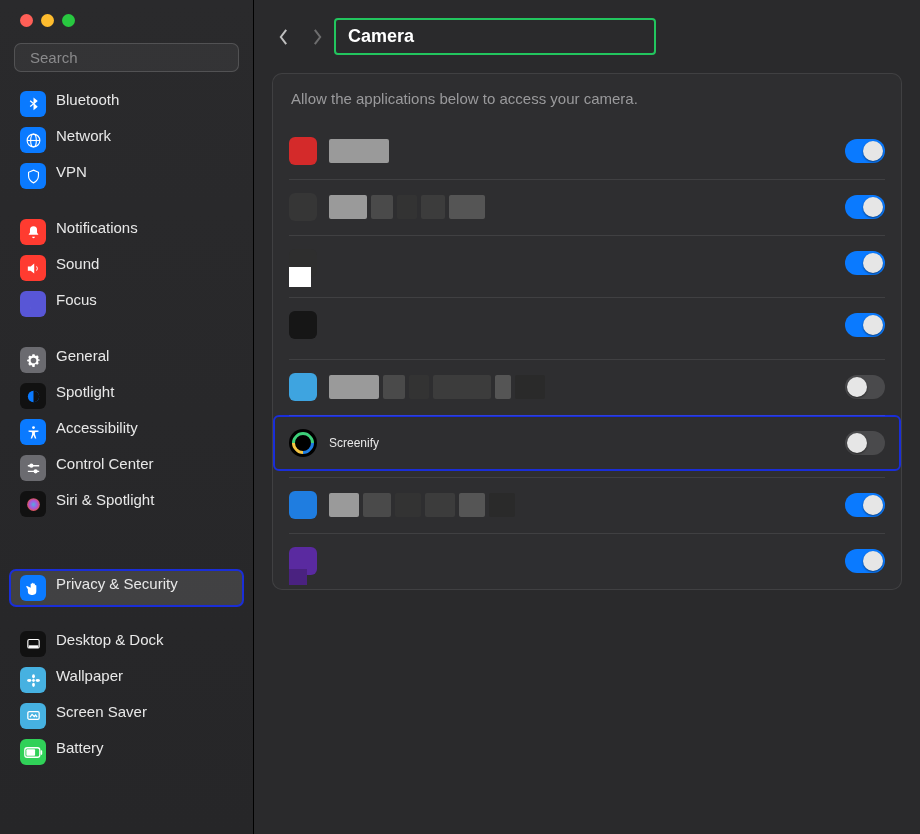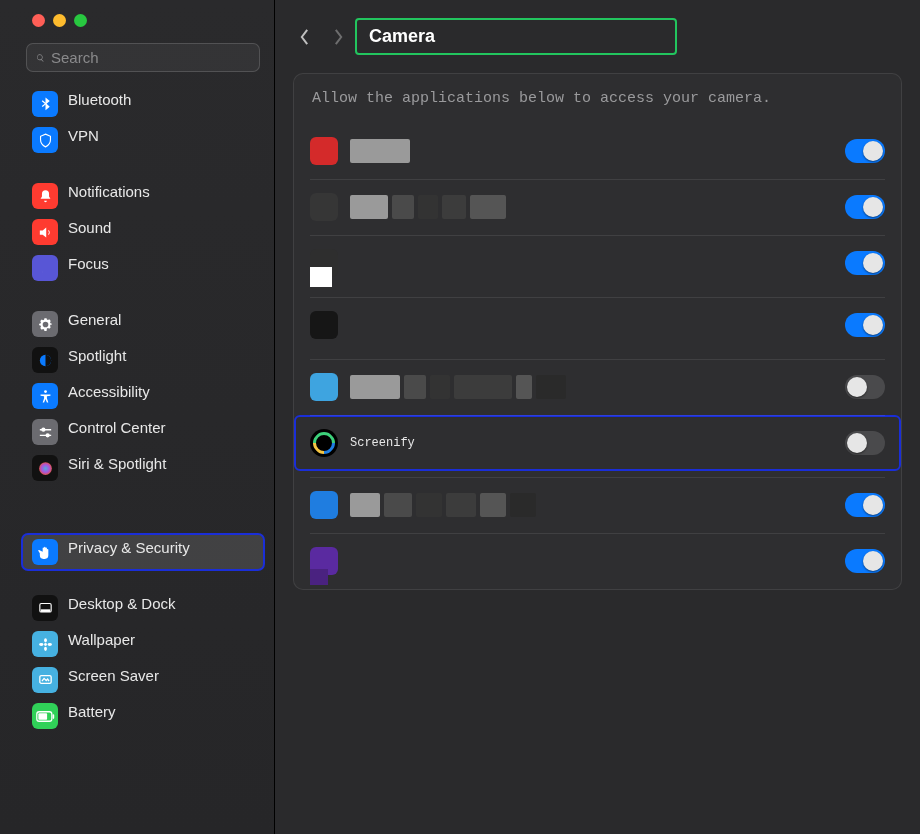--- a/index.html
+++ b/index.html
@@ -7,24 +7,24 @@
     font-family: -apple-system, "Helvetica Neue", Helvetica, Arial, sans-serif;
     background: #1e1e1e;
     width: 920px;
     height: 834px;
     overflow: hidden;
     color: #e8e8e8;
     display: flex;
   }
   
   .sidebar {
-    width: 275px;
+    width: 254px;
     height: 100%;
     background: linear-gradient(#2a2a2c,#262628);
-    padding: 10px 10px 10px 22px;
+    padding: 10px 10px 10px 10px;
     display: flex;
     flex-direction: column;
     border-right: 1px solid #000;
     overflow-y: auto;
   }
   .traffic {
     display: flex;
     gap: 8px;
     padding: 4px 4px 16px 10px;
   }
@@ -94,21 +94,20 @@
     border:2px solid #22c55e; border-radius:4px;
     padding: 6px 240px 6px 12px;
     margin-left: -6px;
   }
   .title-wrap h1{ font-size:18px; font-weight:600; color:#fff; }
   .panel {
     border:1px solid rgba(255,255,255,0.09);
     border-radius:10px;
     background: rgba(255,255,255,0.02);
     padding: 0;
-    font-family: Liberation Mono, monospace;
   }
   .panel .desc {
     color:#9a9a9c; font-size:15px;
     padding: 16px 18px;
   }
   .app-row {
     display:flex; align-items:center;
     padding: 10px 16px;
     min-height: 56px;
     gap:12px;
@@ -183,20 +182,30 @@
   </div>
   <div id="sidebar-groups">
       <div class="group">
         <div class="row">
           <div class="icon-box ic-blue">
             <svg width="17" height="17" viewBox="0 0 24 24" fill="#fff">
               <path d="M12 2l6 5-4.5 4 4.5 4-6 5v-8l-4 3.5-1.3-1.5L11 11 6.7 7.5 8 6l4 3.5V2z"></path>
             </svg>
           </div>
           <span>Bluetooth</span>
+        </div>
+        <div class="row">
+          <div class="icon-box ic-blue">
+            <svg width="17" height="17" viewBox="0 0 24 24" fill="none" stroke="#fff" stroke-width="1.6">
+              <circle cx="12" cy="12" r="9"></circle>
+              <ellipse cx="12" cy="12" rx="4" ry="9"></ellipse>
+              <path d="M3 12h18"></path>
+            </svg>
+          </div>
+          <span>Network</span>
         </div>
         <div class="row">
           <div class="icon-box ic-blue">
             <svg width="17" height="17" viewBox="0 0 24 24" fill="none" stroke="#fff" stroke-width="1.6">
               <path d="M12 3l7 3v5c0 5-3 8-7 10-4-2-7-5-7-10V6l7-3z"></path>
             </svg>
           </div>
           <span>VPN</span>
         </div>
       </div>

